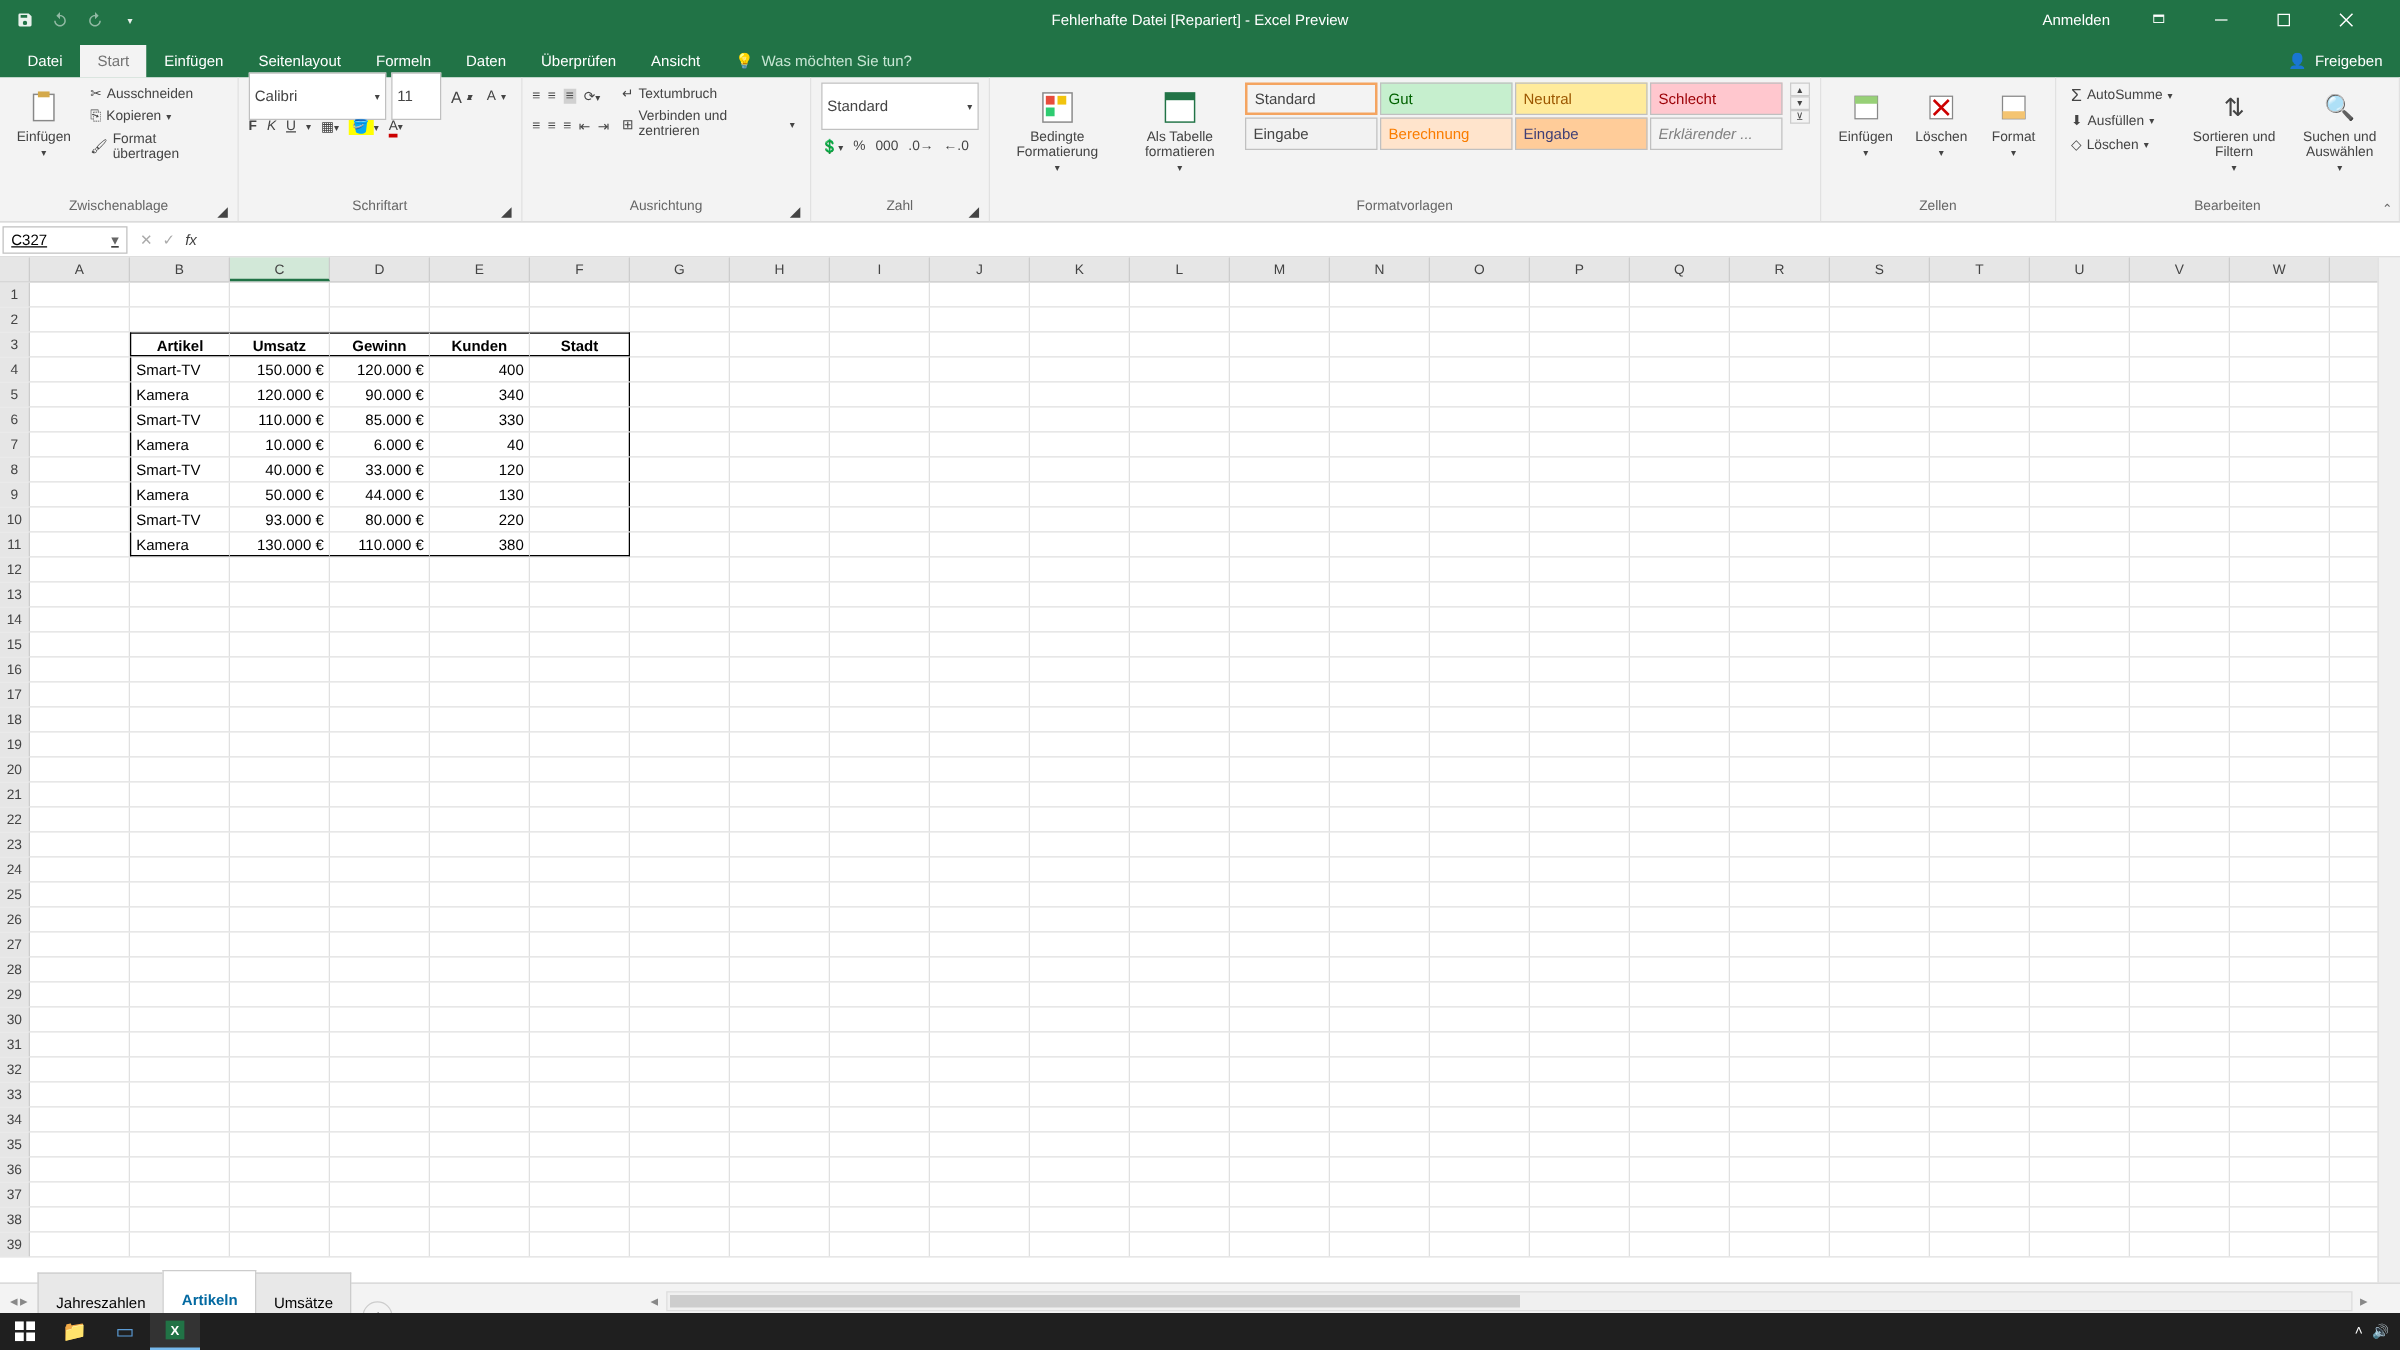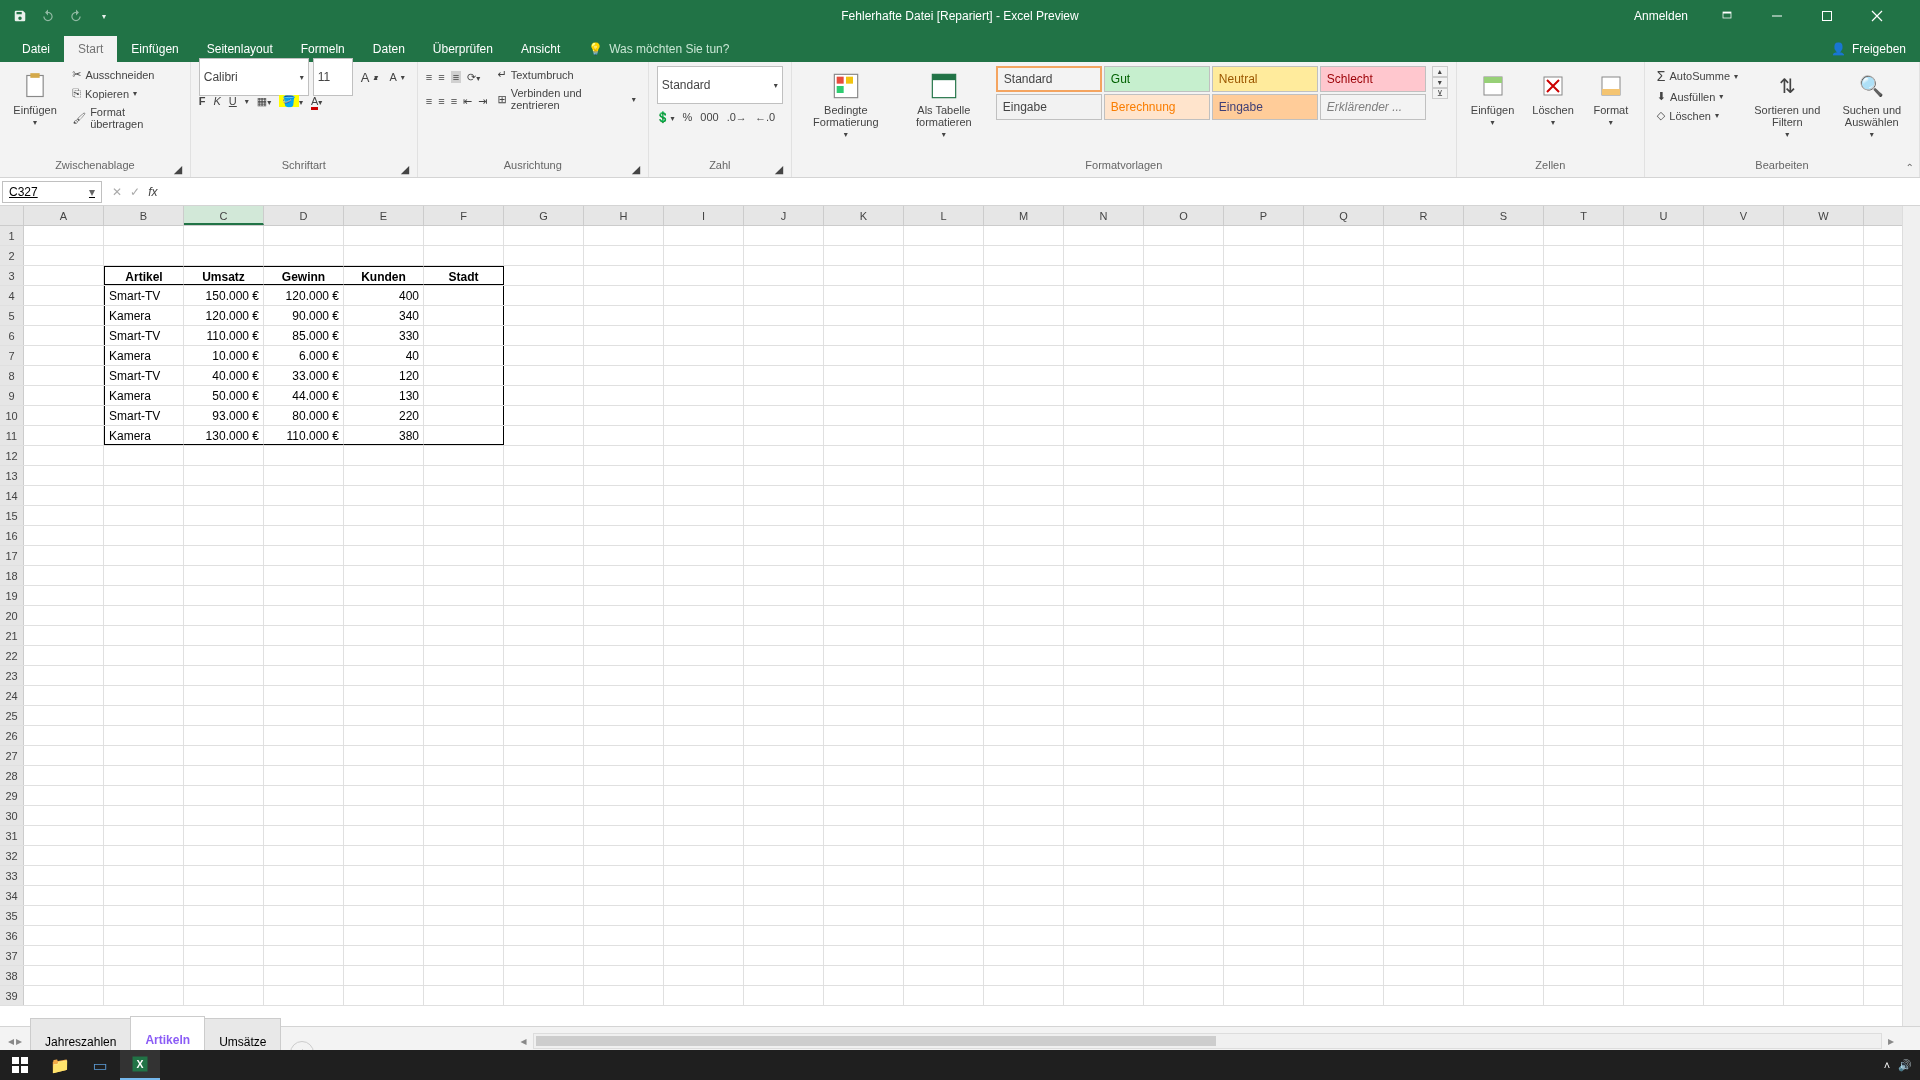--- a/index.html
+++ b/index.html
@@ -65,21 +65,21 @@
 .tbl-border-l { border-left: 1px solid #000; }
 .tbl-border-r { border-right: 1px solid #000 !important; }
 .hdr-bb { border-bottom: 1px solid #000; }
 .vscroll { position: absolute; right: 0; top: 0; bottom: 0; width: 18px; background: #f0f0f0; border-left: 1px solid #ddd; }
 
 
 .sheet-bar { position: absolute; bottom: 26px; left: 0; right: 0; height: 28px; background: #f3f3f3; border-top: 1px solid #d4d4d4; display: flex; align-items: center; font-size: 12px; }
 .sheet-nav { display: flex; gap: 2px; padding: 0 8px; color: #888; }
 .sheet-tabs { display: flex; align-items: flex-end; }
 .stab { padding: 16px 14px; border: 1px solid #ccc; border-bottom: none; background: #e8e8e8; margin-right: -1px; }
-.stab.active { background: #fff; color: #8b5cf6; border-bottom: 2px solid #217346; font-weight: bold; }
+.stab.active { background: #fff; color: #0369a1; border-bottom: 2px solid #217346; font-weight: bold; }
 .add-sheet { width: 24px; height: 24px; display: flex; align-items: center; justify-content: center; border: 1px solid #ccc; border-radius: 50%; margin-left: 10px; color: #666; }
 .hscroll-area { flex: 1; display: flex; align-items: center; padding: 0 20px 0 200px; }
 .hscroll { flex: 1; height: 16px; background: #f0f0f0; border: 1px solid #ddd; position: relative; }
 .hscroll .thumb { position: absolute; left: 2px; top: 2px; bottom: 2px; width: 680px; background: #cdcdcd; }
 
 
 .status-bar { position: absolute; bottom: 0; left: 0; right: 0; height: 26px; background: #f3f3f3; border-top: 1px solid #d4d4d4; display: flex; align-items: center; font-size: 11px; padding: 0 8px; color: #444; }
 .status-bar .right { margin-left: auto; display: flex; align-items: center; gap: 10px; }
 .view-btns { display: flex; gap: 2px; }
 .view-btn { width: 24px; height: 20px; border: 1px solid #ccc; display: flex; align-items: center; justify-content: center; }

